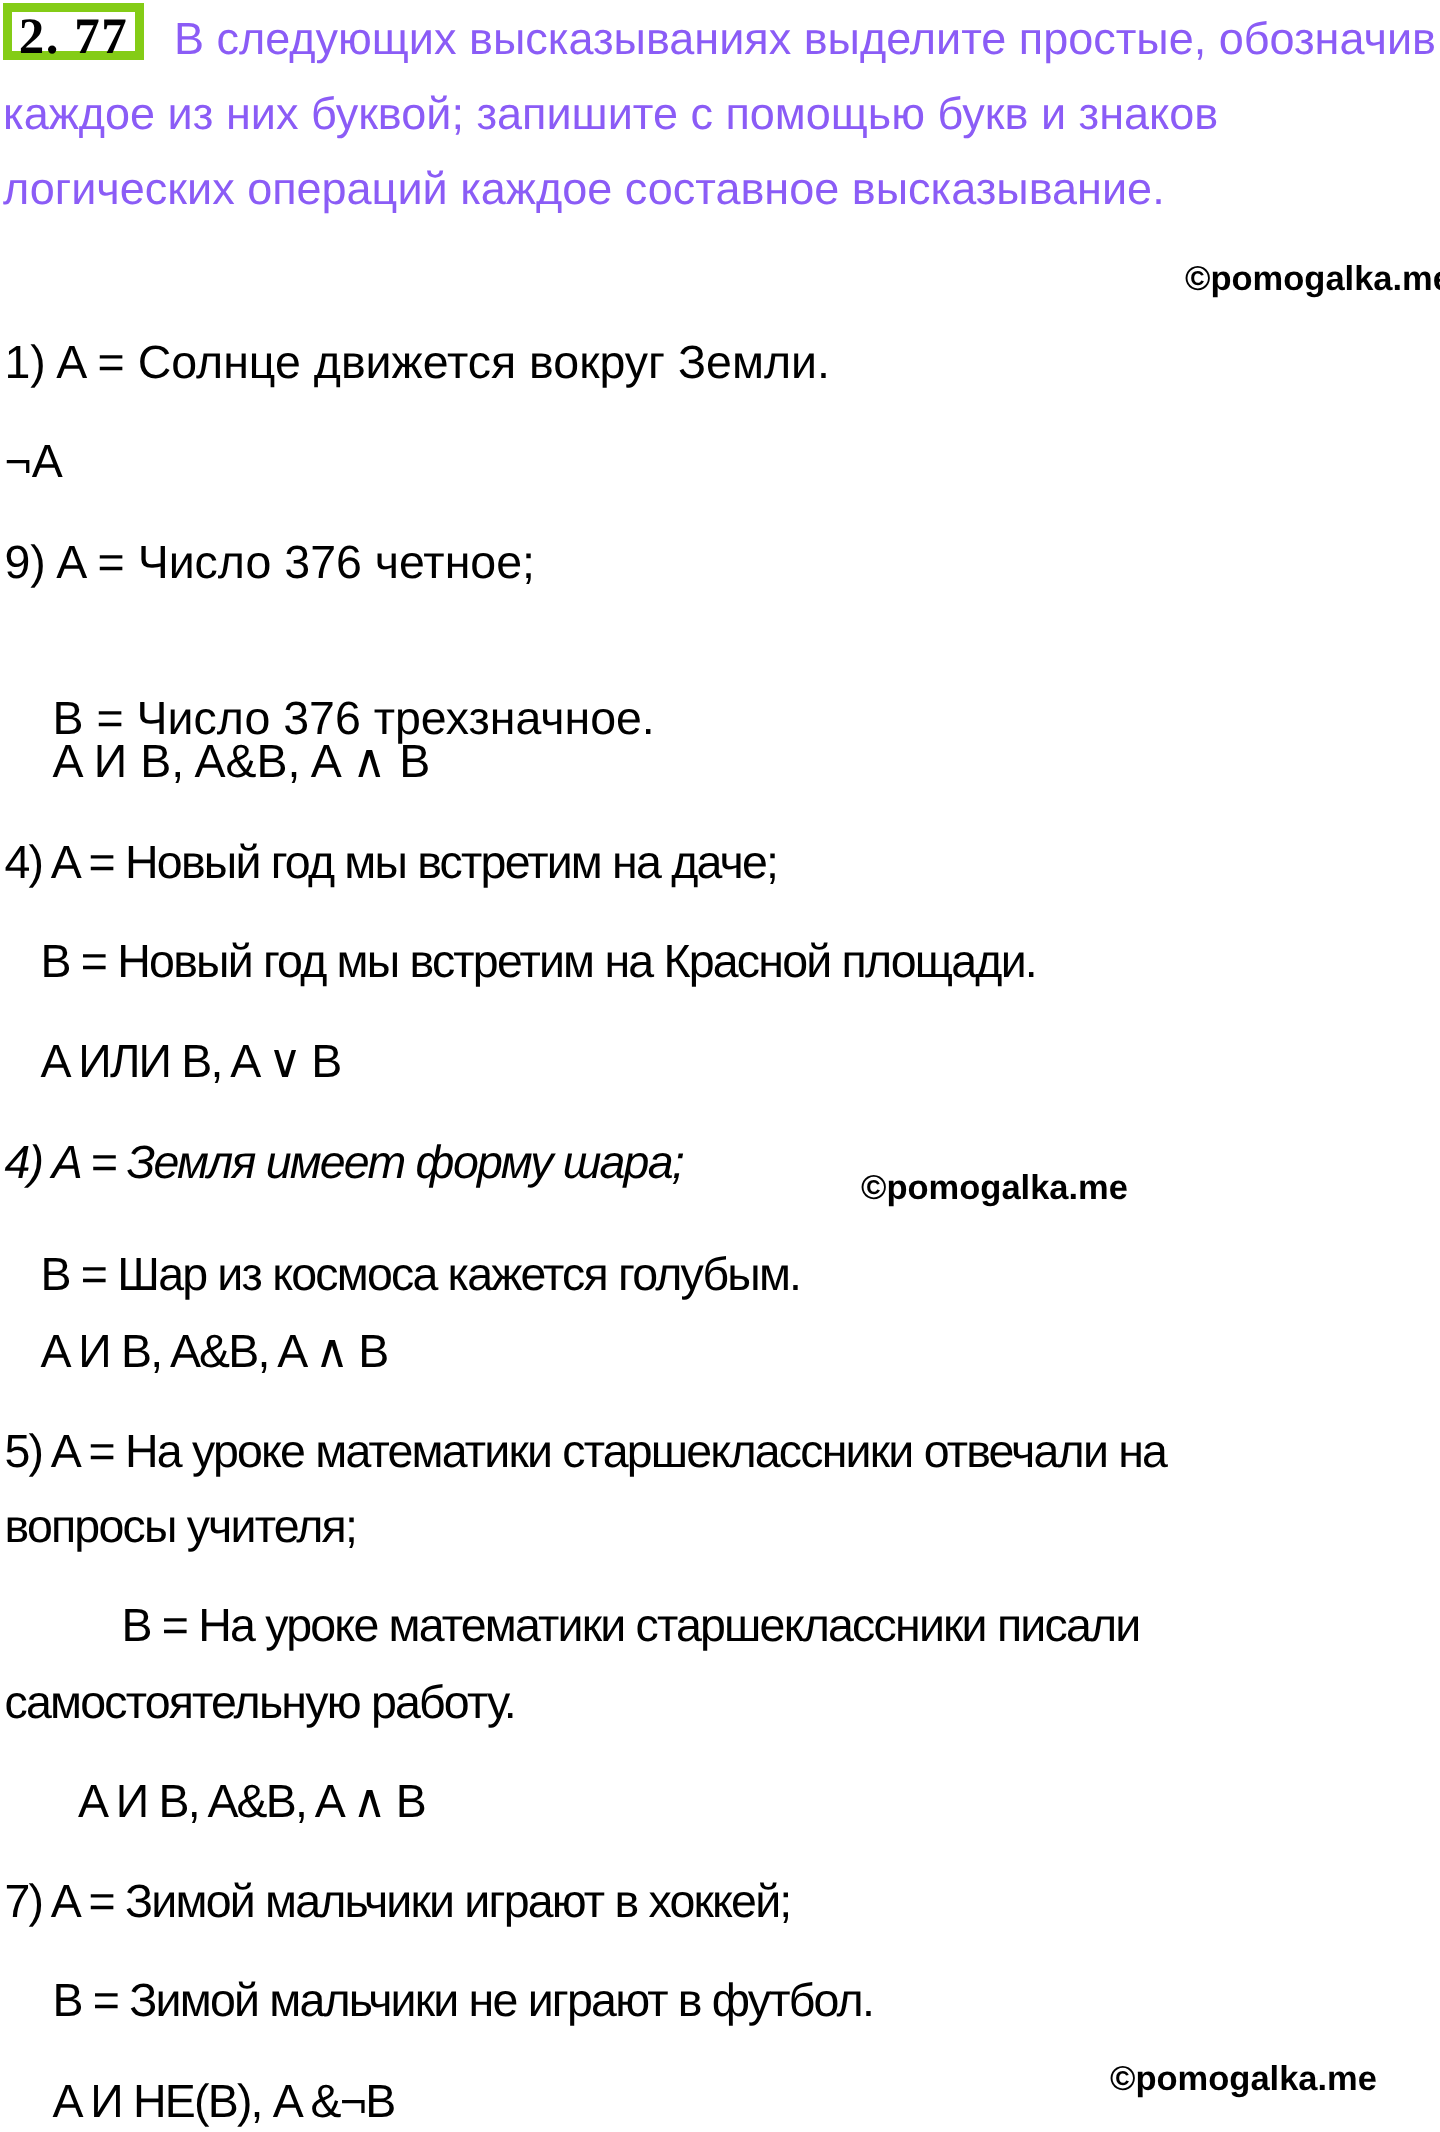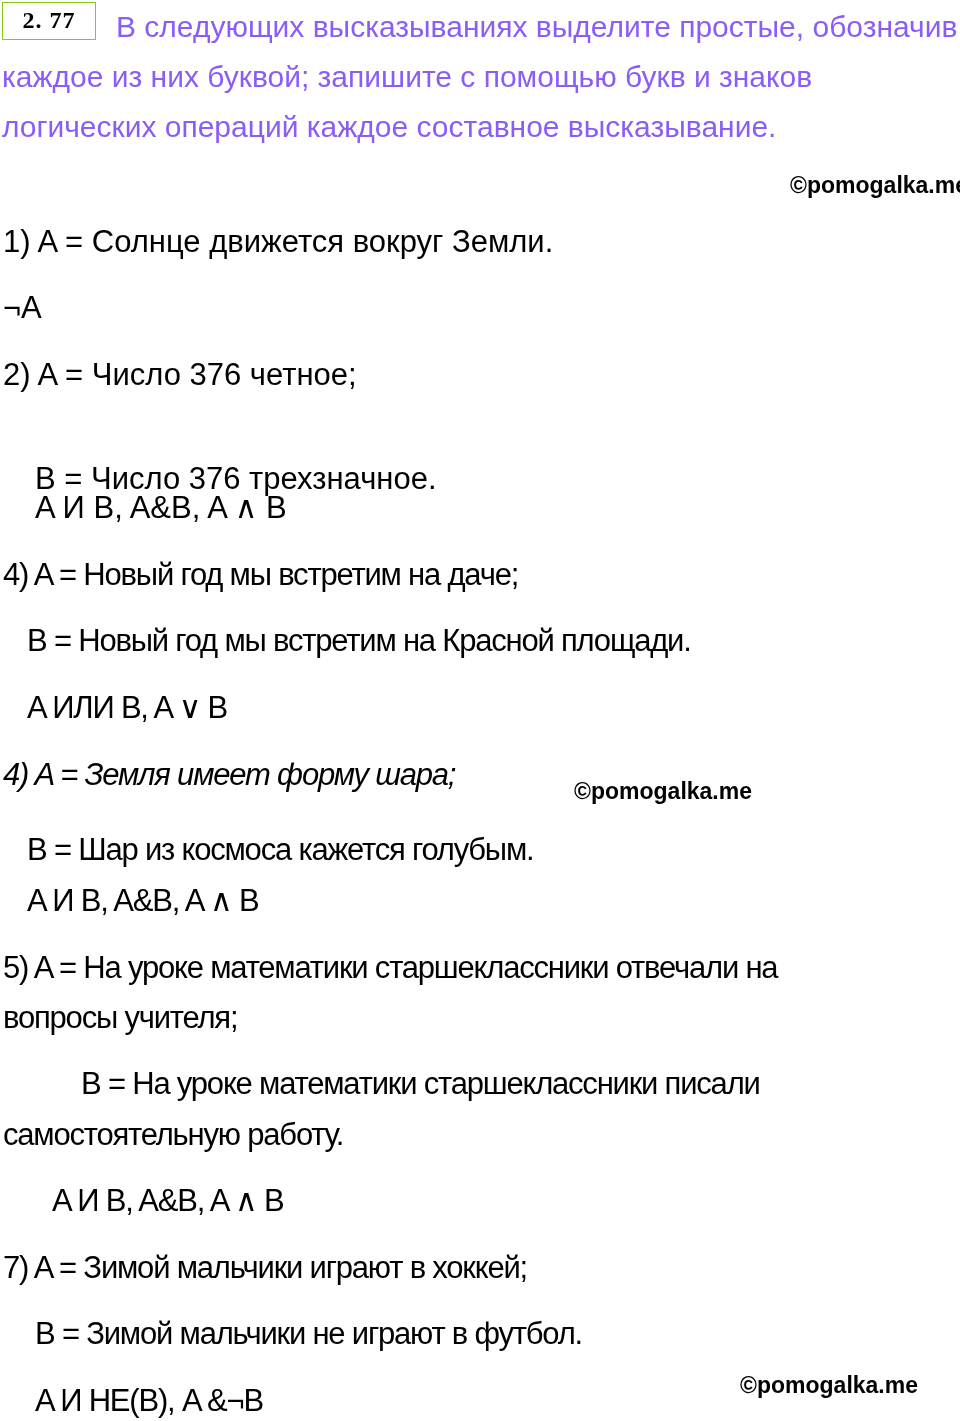--- a/index.html
+++ b/index.html
@@ -4,23 +4,23 @@
 <style>
   html, body { margin: 0; padding: 0; background: #ffffff; }
   body {
     width: 960px; height: 1421px; position: relative; overflow: hidden;
     font-family: "Liberation Sans", "DejaVu Sans", sans-serif;
     color: #000;
   }
   .task-header { position: absolute; left: 0; top: 0; width: 960px; }
   .task-number {
     position: absolute; left: 2px; top: 2px; width: 94px; height: 38px;
-    border: 1px solid #84cc16; box-sizing: border-box;
+    border: 6px solid #84cc16; box-sizing: border-box;
     font-family: "Liberation Serif", "DejaVu Serif", serif;
-    font-weight: bold; font-size: 24px; line-height: 34px;
+    font-weight: bold; font-size: 34px; line-height: 34px;
     text-align: center; color: #000; letter-spacing: 1px;
   }
   .task-text {
     position: absolute; left: 2px; top: 2px; width: 958px;
     font-size: 30px; line-height: 50px; color: #8b5cf6;
     text-indent: 114px; margin: 0;
   }
   .line {
     position: absolute; font-size: 31px; line-height: 40px; white-space: nowrap;
     color: #000;
@@ -36,21 +36,21 @@
 
 <div class="task-header">
   <p class="task-text">В следующих высказываниях выделите простые, обозначив каждое из них буквой; запишите с помощью букв и знаков логических операций каждое составное высказывание.</p>
   <div class="task-number">2. 77</div>
 </div>
 <div class="wm" style="left:790px; top:172px;">©pomogalka.me</div>
 
 <div class="line" style="left:3px; top:222px;">1) A = Солнце движется вокруг Земли.</div>
 <div class="line" style="left:3px; top:288px;">¬A</div>
 
-<div class="line" style="left:3px; top:355px;">2) A = Число 376 четное;</div>
+<div class="line" style="left:3px; top:355px;">9) A = Число 376 четное;</div>
 <div class="line" style="left:35px; top:421px;margin-top:38px;">B = Число 376 трехзначное.</div>
 <div class="line" style="left:35px; top:488px;">A И B, A&amp;B, A ∧ B</div>
 
 <div class="line condensed" style="left:3px; top:555px;">4) A = Новый год мы встретим на даче;</div>
 <div class="line condensed" style="left:27px; top:621px;">B = Новый год мы встретим на Красной площади.</div>
 <div class="line condensed" style="left:27px; top:688px;">A ИЛИ B, A ∨ B</div>
 
 <div class="line condensed" style="left:3px; top:755px;font-style:italic;">4) A = Земля имеет форму шара;</div>
 <div class="wm" style="left:574px; top:778px;">©pomogalka.me</div>
 <div class="line condensed" style="left:27px; top:814px;margin-top:16px;">B = Шар из космоса кажется голубым.</div>

